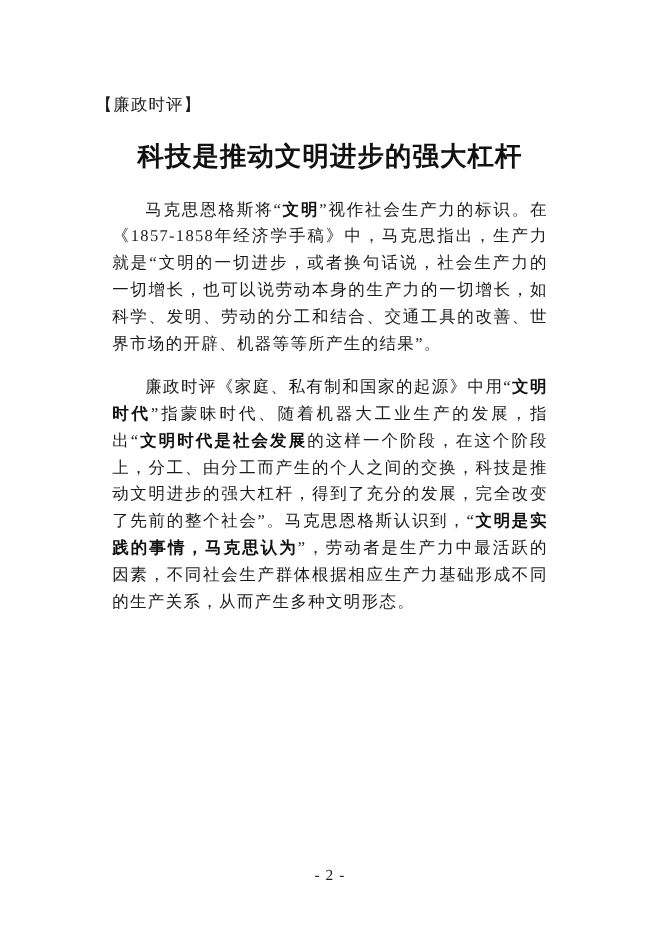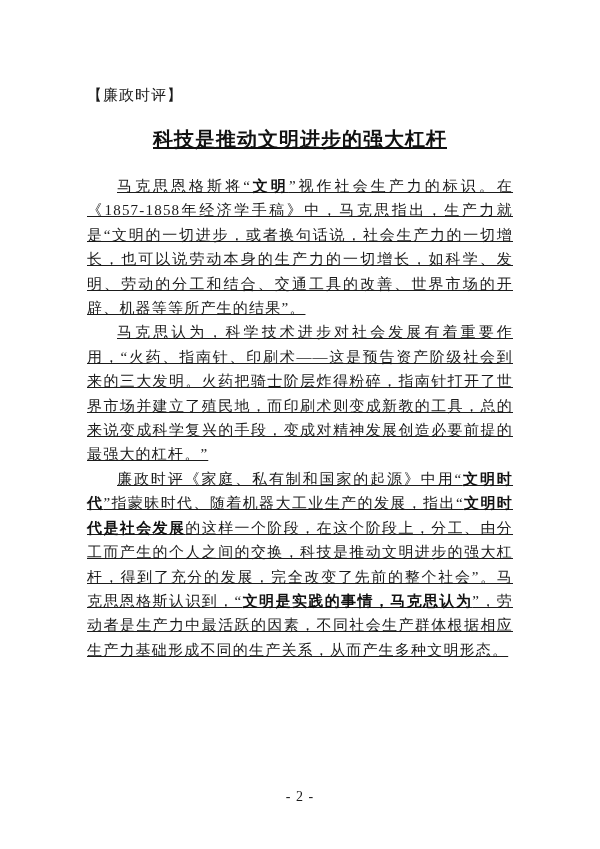--- a/index.html
+++ b/index.html
@@ -17,37 +17,35 @@
     font-family: "Liberation Serif", "DejaVu Serif", serif;
     color: #1b1b1b;
     overflow: hidden;
   }
   .header-tag {
     font-size: 15px;
     letter-spacing: 1px;
     margin: 0 0 21px 0;
   }
   .doc-title {
-    font-size: 20px;
+    font-size: 24px;
     font-weight: bold;
     text-align: center;
     letter-spacing: 1px;
     margin: 0 0 21px 0;
     color: #111111;
-    text-decoration: underline;
   }
   .article-body p {
-    margin: 0;
+    margin: 15px;
     text-indent: 2em;
     font-size: 15px;
     line-height: 24.4px;
     letter-spacing: 1.2px;
     text-align: justify;
     text-justify: inter-character;
-    text-decoration: underline;
   }
   .article-body p b {
     font-weight: bold;
     color: #111111;
   }
   .page-number {
     position: absolute;
     left: 0;
     bottom: 44px;
     width: 100%;
@@ -60,18 +58,17 @@
 </head>
 <body>
 
 <div class="page">
   <div class="header-tag">【廉政时评】</div>
 
   <h1 class="doc-title">科技是推动文明进步的强大杠杆</h1>
 
   <div class="article-body" id="paragraphs">
       <p><span>马克思恩格斯将“</span><b>文明</b><span>”视作社会生产力的标识。在《1857-1858年经济学手稿》中，马克思指出，生产力就是“文明的一切进步，或者换句话说，社会生产力的一切增长，也可以说劳动本身的生产力的一切增长，如科学、发明、劳动的分工和结合、交通工具的改善、世界市场的开辟、机器等等所产生的结果”。</span></p>
-      <p><span>马克思认为，科学技术进步对社会发展有着重要作用，“火药、指南针、印刷术——这是预告资产阶级社会到来的三大发明。火药把骑士阶层炸得粉碎，指南针打开了世界市场并建立了殖民地，而印刷术则变成新教的工具，总的来说变成科学复兴的手段，变成对精神发展创造必要前提的最强大的杠杆。”</span></p>
       <p><span>廉政时评《家庭、私有制和国家的起源》中用“</span><b>文明时代</b><span>”指蒙昧时代、随着机器大工业生产的发展，指出“</span><b>文明时代是社会发展</b><span>的这样一个阶段，在这个阶段上，分工、由分工而产生的个人之间的交换，科技是推动文明进步的强大杠杆，得到了充分的发展，完全改变了先前的整个社会”。马克思恩格斯认识到，“</span><b>文明是实践的事情，马克思认为</b><span>”，劳动者是生产力中最活跃的因素，不同社会生产群体根据相应生产力基础形成不同的生产关系，从而产生多种文明形态。</span></p>
     </div>
 
   <div class="page-number">- 2 -</div>
 </div>
 
 </body></html>

